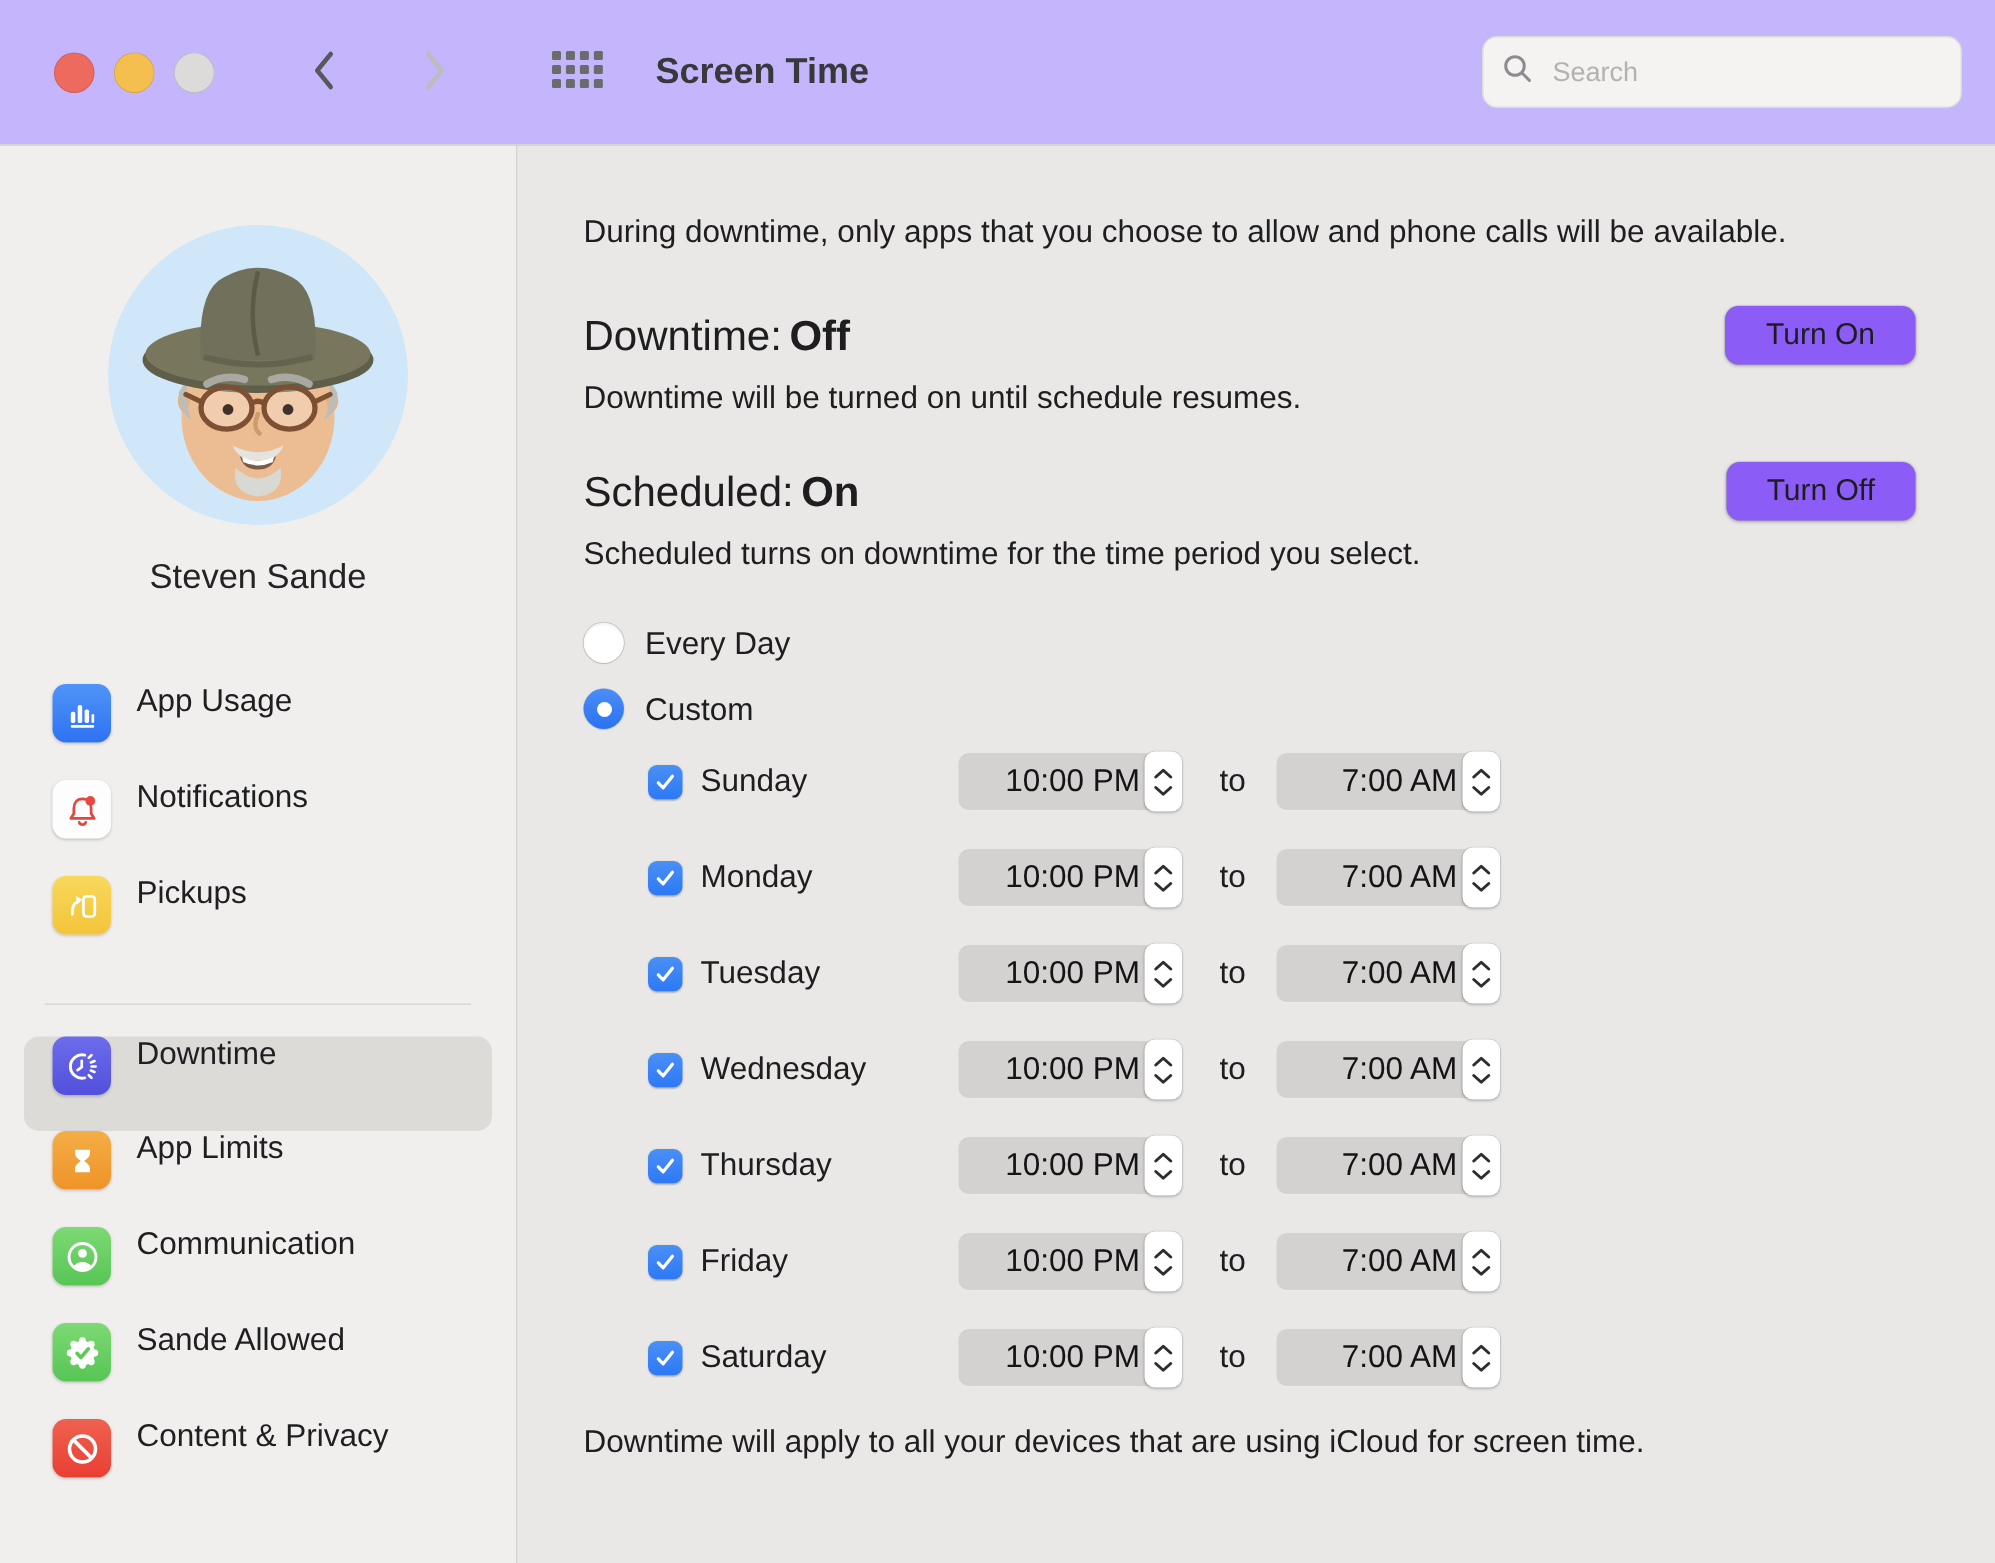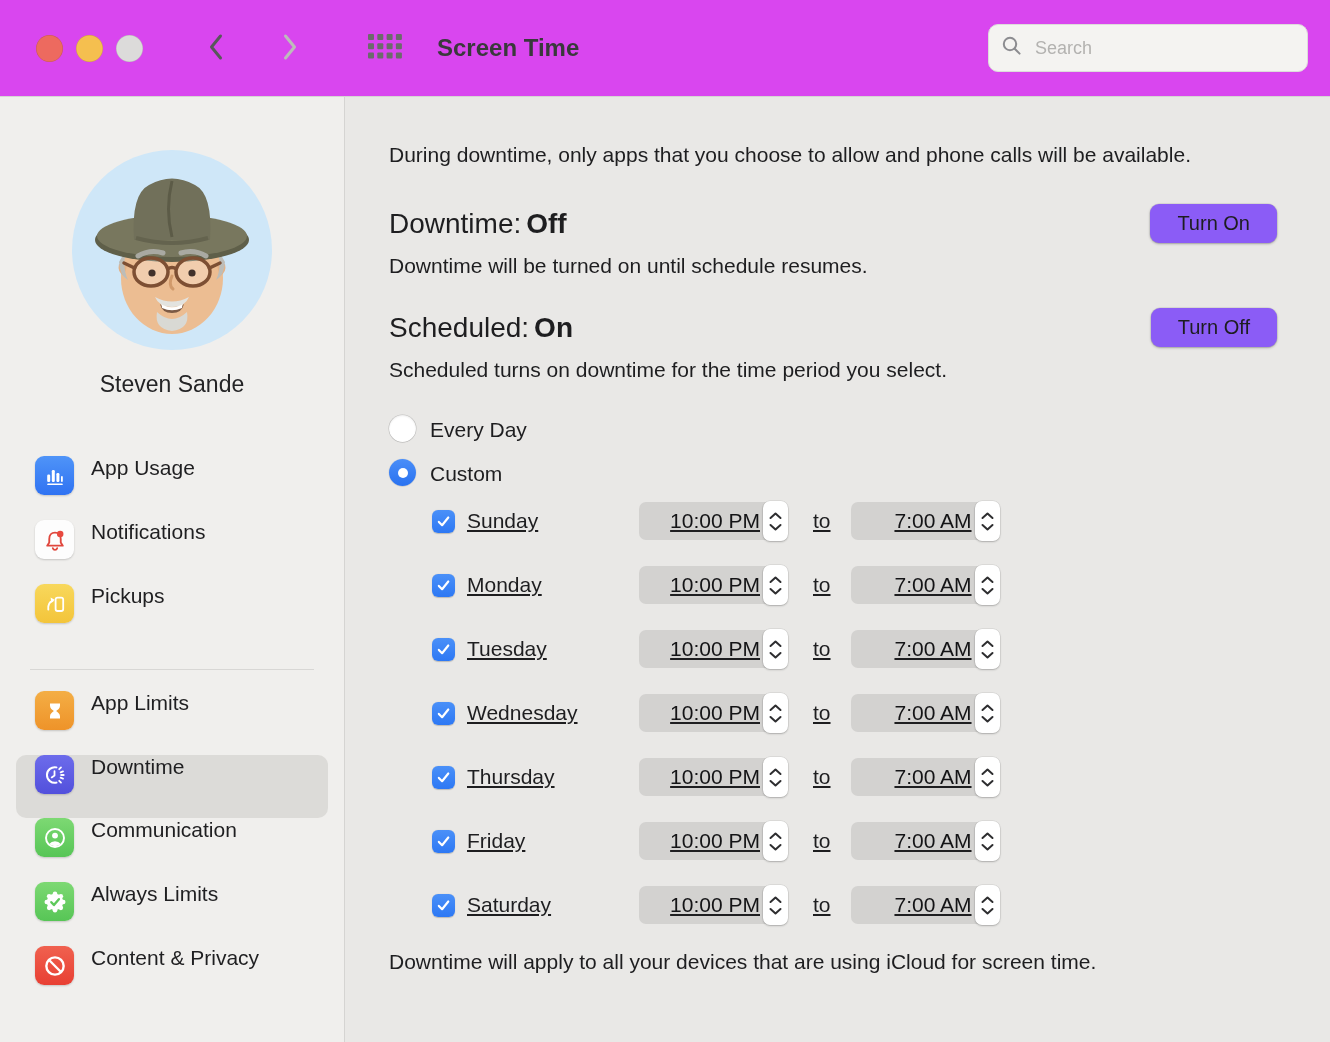--- a/index.html
+++ b/index.html
@@ -7,21 +7,21 @@
   body {
     width:1330px; height:1042px; overflow:hidden;
     font-family:"Liberation Sans", sans-serif;
     color:#1e1e20; background:#e9e8e6;
     -webkit-font-smoothing:antialiased;
   }
   .window { width:1330px; height:1042px; display:flex; flex-direction:column; }
 
   
   .titlebar {
-    flex:0 0 97px; background:#d946ef; border-bottom:1px solid #d6d5d3;
+    flex:0 0 97px; background:#c4b5fd; border-bottom:1px solid #d6d5d3;
     display:flex; align-items:center; position:relative;
   }
   .traffic { display:flex; gap:13px; margin-left:36px; }
   .light { width:27px; height:27px; border-radius:50%; box-shadow:inset 0 0 0 0.5px rgba(0,0,0,0.15); }
   .light.close { background:#ed6a5f; }
   .light.min   { background:#f5bf4f; }
   .light.zoom  { background:#dcdbda; }
   .nav-arrows { display:flex; align-items:center; gap:44px; margin-left:58px; }
   .nav-btn { width:30px; height:36px; display:flex; align-items:center; justify-content:center; background:none; border:none; padding:0; }
   .apps-grid { margin-left:58px; display:flex; align-items:center; }
@@ -100,21 +100,21 @@
     background:linear-gradient(#4a8ef8,#2a72f0);
     box-shadow:0 0 0 0.5px rgba(0,0,0,0.06), 0 0.5px 1px rgba(0,0,0,0.15);
     position:relative;
   }
   .radio.on::after {
     content:""; position:absolute; left:8.5px; top:8.5px; width:10px; height:10px;
     border-radius:50%; background:#fff;
   }
 
   .days { margin-left:43px; margin-top:16px; }
-  .day-row { display:flex; align-items:center; height:38px; margin-bottom:26px;text-decoration:underline; }
+  .day-row { display:flex; align-items:center; height:38px; margin-bottom:26px; }
   .day-check {
     width:23px; height:23px; border-radius:6px; flex:0 0 23px;
     background:linear-gradient(#4a90f8,#2d78f4);
     box-shadow:0 0.5px 1px rgba(0,0,0,0.2);
     display:flex; align-items:center; justify-content:center;
   }
   .day-label { font-size:21px; margin-left:12px; width:172px; }
   .time-field {
     position:relative; width:137px; height:38px; background:#d3d2d0; border-radius:7px;
     font-size:21px; color:#141416; display:flex; align-items:center;
@@ -257,44 +257,44 @@
               <rect x="12.6" y="5.6" width="7.6" height="13.4" rx="2" fill="none" stroke="#fff" stroke-width="1.8"></rect>
               <path d="M5.3 17.5 Q4.6 10.5 9.6 8.8" fill="none" stroke="#fff" stroke-width="1.9" stroke-linecap="round"></path>
               <path d="M7.6 5.4 L11.7 7.7 L8.4 11 z" fill="#fff"></path>
             </svg>
           </span>
           <span class="menu-label">Pickups</span>
         </div>
 
         <div class="menu-divider"></div>
 
-        <div class="menu-item">
-          <span class="app-icon ic-orange">
-            <svg width="24" height="24" viewBox="0 0 24 24">
-              <path d="M7 4.5 h10 v2.2 c0 2.6 -2.2 4 -3.9 5.3 1.7 1.3 3.9 2.7 3.9 5.3 v2.2 H7 v-2.2 c0 -2.6 2.2 -4 3.9 -5.3 C9.2 10.7 7 9.3 7 6.7 z" fill="#fff"></path>
-            </svg>
-          </span>
-          <span class="menu-label">App Limits</span>
-        </div>
-
         <div class="menu-item selected">
           <span class="app-icon ic-indigo">
             <svg width="24" height="24" viewBox="0 0 24 24">
               <path d="M13.5 4.4 a7.8 7.8 0 1 0 0 15.2" fill="none" stroke="#fff" stroke-width="2" stroke-linecap="round"></path>
               <path d="M11.5 8.2 v4.2 l-2.8 2" fill="none" stroke="#fff" stroke-width="1.8" stroke-linecap="round" stroke-linejoin="round"></path>
               <g stroke="#fff" stroke-width="1.8" stroke-linecap="round">
                 <path d="M16.2 6.2 l1.8 -1.8"></path>
                 <path d="M17.6 9.3 l2.4 -0.9"></path>
                 <path d="M18.1 12 h2.6"></path>
                 <path d="M17.6 14.7 l2.4 0.9"></path>
                 <path d="M16.2 17.8 l1.8 1.8"></path>
               </g>
             </svg>
           </span>
           <span class="menu-label">Downtime</span>
+        </div>
+
+        <div class="menu-item">
+          <span class="app-icon ic-orange">
+            <svg width="24" height="24" viewBox="0 0 24 24">
+              <path d="M7 4.5 h10 v2.2 c0 2.6 -2.2 4 -3.9 5.3 1.7 1.3 3.9 2.7 3.9 5.3 v2.2 H7 v-2.2 c0 -2.6 2.2 -4 3.9 -5.3 C9.2 10.7 7 9.3 7 6.7 z" fill="#fff"></path>
+            </svg>
+          </span>
+          <span class="menu-label">App Limits</span>
         </div>
 
         <div class="menu-item">
           <span class="app-icon ic-green">
             <svg width="26" height="26" viewBox="0 0 24 24">
               <circle cx="12" cy="12" r="8.3" fill="none" stroke="#fff" stroke-width="1.8"></circle>
               <circle cx="12" cy="9.8" r="2.7" fill="#fff"></circle>
               <path d="M6.6 17.6 a7 7 0 0 1 10.8 0 a8.3 8.3 0 0 1 -10.8 0 z" fill="#fff"></path>
             </svg>
           </span>
@@ -311,21 +311,21 @@
                 <circle cx="4.4" cy="12" r="2.1"></circle>
                   <circle cx="19.6" cy="12" r="2.1"></circle>
                 <circle cx="6.6" cy="6.6" r="2.1"></circle>
                   <circle cx="17.4" cy="6.6" r="2.1"></circle>
                 <circle cx="6.6" cy="17.4" r="2.1"></circle>
                   <circle cx="17.4" cy="17.4" r="2.1"></circle>
               </g>
               <path d="M8.6 12.2 l2.4 2.6 4.6 -5.4" fill="none" stroke="#5ec95b" stroke-width="2.2" stroke-linecap="round" stroke-linejoin="round"></path>
             </svg>
           </span>
-          <span class="menu-label">Always Limits</span>
+          <span class="menu-label">Sande Allowed</span>
         </div>
 
         <div class="menu-item">
           <span class="app-icon ic-red">
             <svg width="26" height="26" viewBox="0 0 24 24">
               <circle cx="12" cy="12" r="8" fill="none" stroke="#fff" stroke-width="2.2"></circle>
               <path d="M6.7 6.7 L17.3 17.3" stroke="#fff" stroke-width="2.2"></path>
             </svg>
           </span>
           <span class="menu-label">Content &amp; Privacy</span>

